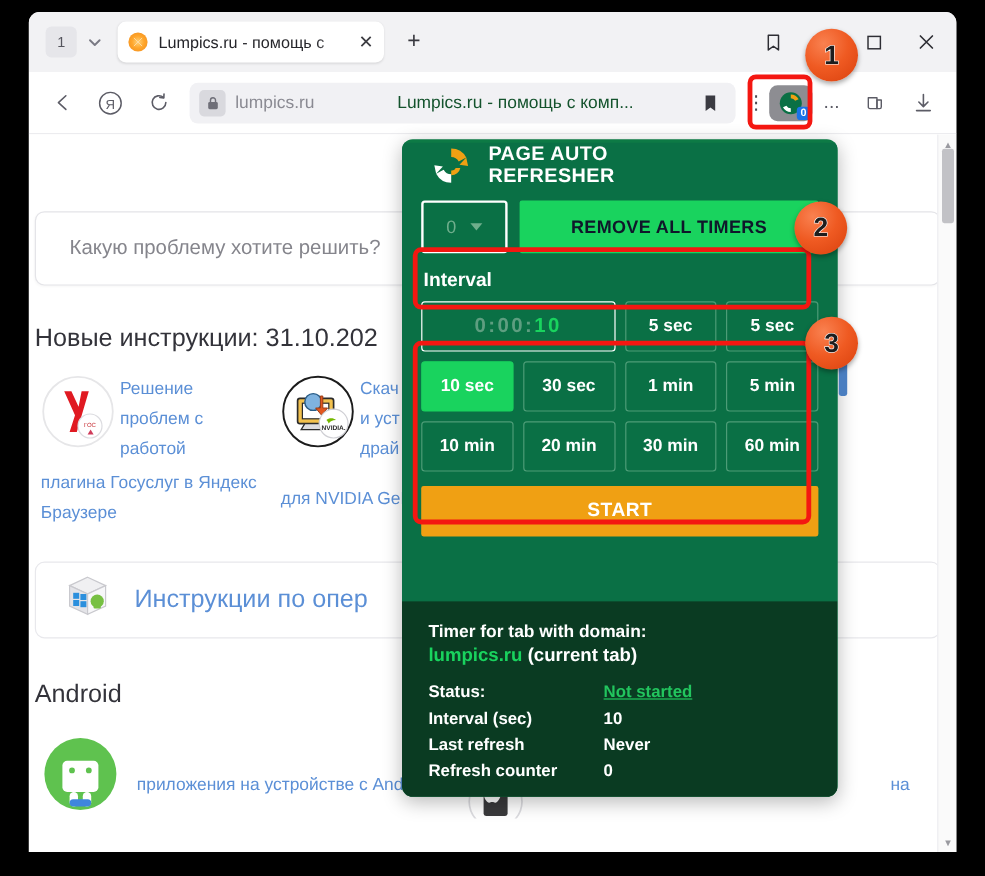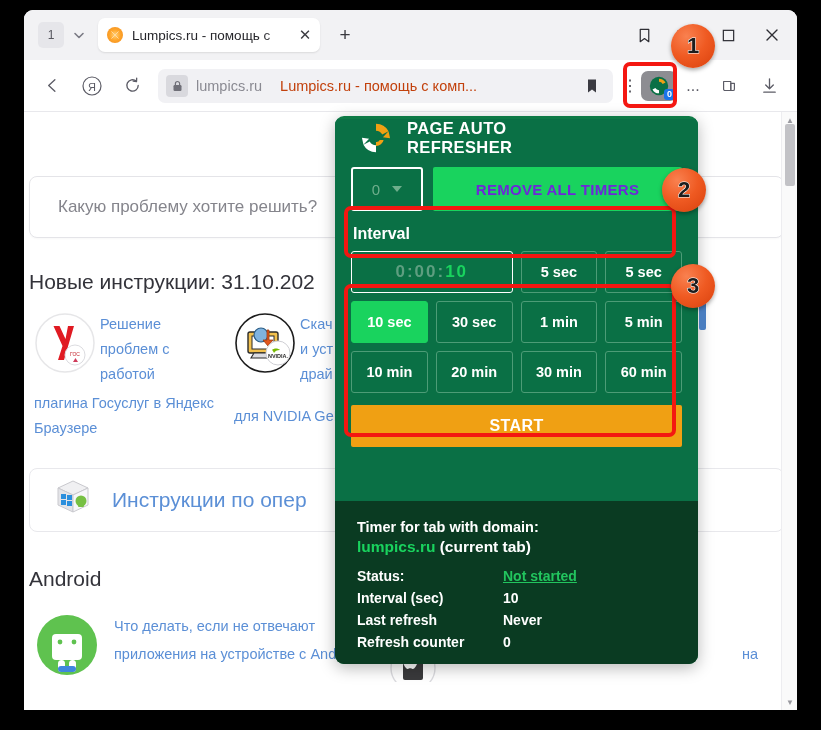--- a/index.html
+++ b/index.html
@@ -126,24 +126,24 @@
     width: 22px; height: 22px; border-radius: 4px;
     background: #d9d9de;
     display: flex; align-items: center; justify-content: center;
     flex: 0 0 auto;
   }
   .domain {
     font-size: 14.5px; color: #8a8a92;
     margin-left: 8px; flex: 0 0 auto;
   }
   .pagetitle {
-    font-size: 14.5px; color: #c2410c;
+    font-size: 14.5px; color: #14532d;
     margin-left: 18px;
     white-space: nowrap; overflow: hidden; text-overflow: clip;
-    flex: 1 1 auto; min-width: 0;
+    flex: 1 1 auto; min-width: 0; text-align: center;
   }
   .omni-icon { width: 26px; height: 26px; display:flex; align-items:center; justify-content:center; color:#3b3b42; flex:0 0 auto;}
   .kebab { width: 22px; display:flex; align-items:center; justify-content:center; color:#4a4a52; font-size:16px; letter-spacing:0; flex:0 0 auto;}
   .ext-icon {
     width: 36px; height: 30px;
     background: #8d8d92;
     border-radius: 7px;
     display: flex; align-items: center; justify-content: center;
     position: relative;
     flex: 0 0 auto;
@@ -229,21 +229,21 @@
     border: 2px solid #ffffff;
     border-radius: 3px;
     display: flex; align-items: center; justify-content: center; gap: 12px;
     color: #6fae8c; font-size: 15px;
     background: #0a7045;
   }
   .caret { width: 0; height: 0; border-left: 5px solid transparent; border-right: 5px solid transparent; border-top: 6px solid #6fae8c; }
   .btn-remove {
     flex: 1 1 auto;
     background: #19d35e;
-    color: #6d28d9;
+    color: #0f172a;
     display: flex; align-items: center; justify-content: center;
     font-size: 15px; font-weight: 700; letter-spacing: .3px;
     border-radius: 2px;
   }
   .interval-lbl { font-size: 16px; font-weight: 700; margin: 14px 0 8px 2px; }
   .grid { display: grid; grid-template-columns: repeat(4, 1fr); gap: 8px; }
   .cell {
     height: 42px;
     border: 1px solid #4d9c77;
     border-radius: 3px;
@@ -468,21 +468,21 @@
               <circle cx="33" cy="33" r="30" fill="#5fc24f"></circle>
               <rect x="18" y="22" width="30" height="26" rx="4" fill="#fff"></rect>
               <rect x="24" y="48" width="7" height="12" rx="3.5" fill="#fff"></rect>
               <rect x="35" y="48" width="7" height="12" rx="3.5" fill="#fff"></rect>
               <circle cx="26" cy="30" r="2.4" fill="#5fc24f"></circle>
                 <circle cx="40" cy="30" r="2.4" fill="#5fc24f"></circle>
               <rect x="24" y="54" width="18" height="6" rx="3" fill="#3f86dd"></rect>
             </svg>
           </span>
           <span class="android-txt">
-            <span>Что делать, если не отвечают</span><br>
+            <br>
             <span>приложения на устройстве с Android</span>
           </span>
           <span style="margin-top:30px">
             <svg width="78" height="40" viewBox="0 0 78 40">
               <circle cx="39" cy="26" r="22" fill="none" stroke="#dcdce0" stroke-width="1.4"></circle>
               <rect x="29" y="2" width="20" height="36" rx="2" fill="#3a3a3c"></rect>
               <path d="M41 9c0 2-1.6 3.6-3.1 3.6.2-1.8 1.7-3.6 3.1-3.6zM43 22c-.4 1-.9 2-1.6 2.9-.9 1.2-1.6 2-2.7 2-1 0-1.3-.6-2.5-.6s-1.6.6-2.5.6c-1.1 0-1.9-.9-2.8-2.1-1.9-2.6-2.4-6.5-.9-8.7.8-1.1 2-1.8 3.3-1.8 1.1 0 2.1.7 2.8.7.6 0 1.9-.8 3.2-.7.5 0 2 .2 3 1.5-2.5 1.5-2.1 5 .7 6.2z" fill="#fff"></path>
             </svg>
           </span>
           <span class="iphone-lbl" style="margin-top:38px">iPhone</span>

